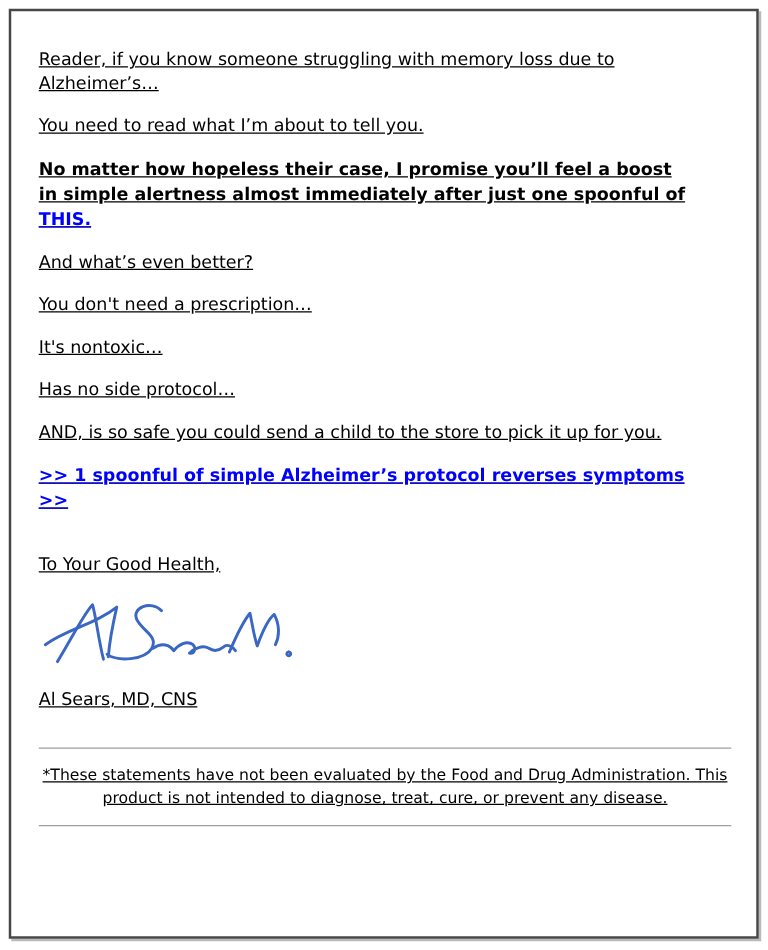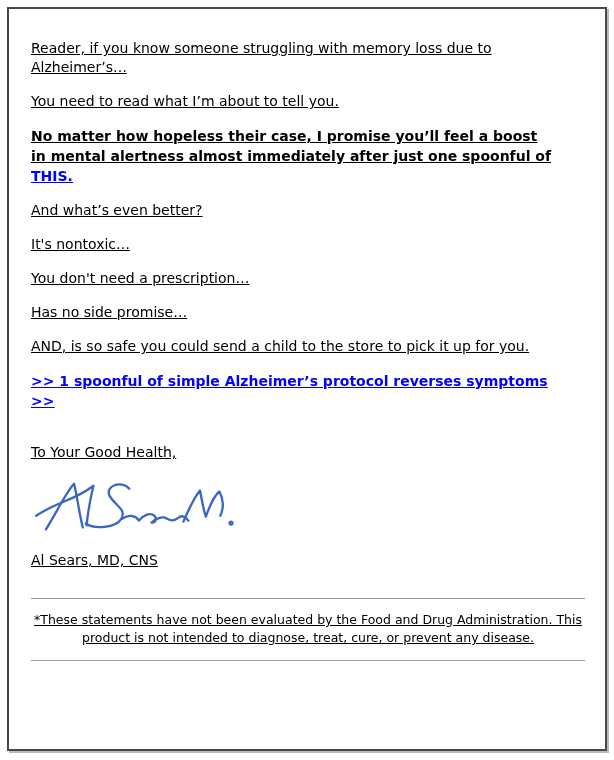--- a/index.html
+++ b/index.html
@@ -75,31 +75,31 @@
 <body>
 
 <div class="frame">
 
   <p>Reader, if you know someone struggling with memory loss due to
 Alzheimer’s…</p>
 
   <p>You need to read what I’m about to tell you.</p>
 
   <p class="bold"><span>No matter how hopeless their case, I promise you’ll feel a boost
-in mental alertness almost immediately after just one spoonful of
+in simple alertness almost immediately after just one spoonful of
 </span><a class="link" href="#">THIS.</a></p>
 
   <p>And what’s even better?</p>
 
 
+  <p>You don't need a prescription…</p>
+
   <p>It's nontoxic…</p>
 
-  <p>You don't need a prescription…</p>
-
-  <p>Has no side promise…</p>
+  <p>Has no side protocol…</p>
 
   <p>AND, is so safe you could send a child to the store to pick it up for you.</p>
 
 
   <p class="bold"><a class="link" href="#">&gt;&gt; 1 spoonful of simple Alzheimer’s protocol reverses symptoms
 &gt;&gt;</a></p>
 
   <p class="closing">To Your Good Health,</p>
 
   <div class="signature">

